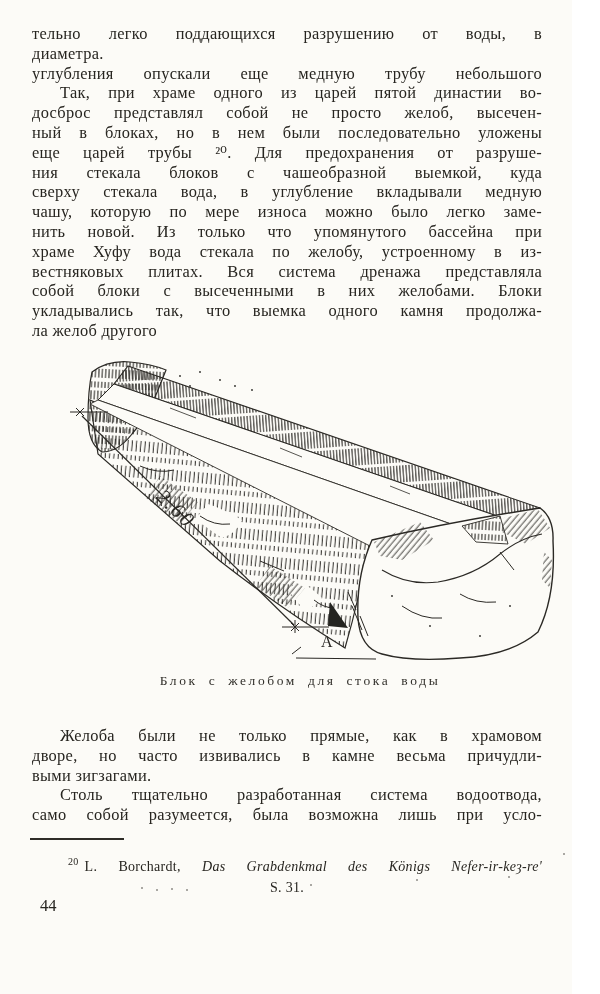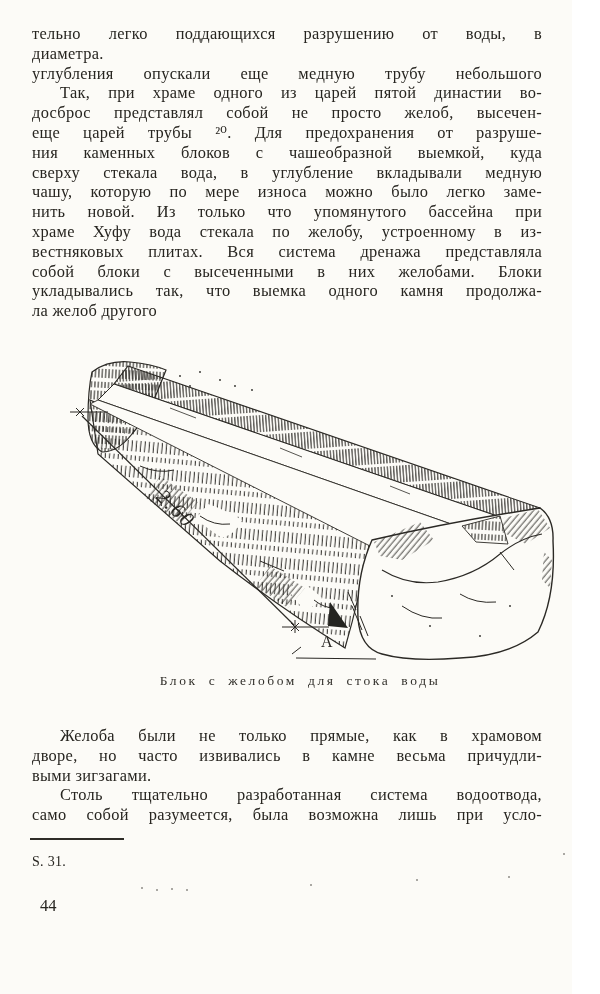--- a/index.html
+++ b/index.html
@@ -33,41 +33,42 @@
     position:absolute; top:838px; left:30px; width:94px;
     border-top:2px solid #2e2c27; height:0;
   }
   .footnote{
     position:absolute; top:851px; left:32px; right:30px;
     font-size:14px; line-height:21.5px; letter-spacing:0.3px;
   }
   .fn1{ text-align:justify; text-align-last:justify; padding-left:36px; }
   .fn1 sup{ font-size:10px; padding-right:6px; }
   .fn1 .it{ font-style:italic; }
-  .fn2{ text-align:left; }
+  .fn2{ text-align:center; }
   .pagenum{
     position:absolute; top:896px; left:40px; font-size:16.5px;
   }
   .speck{ position:absolute; width:2px; height:2px; border-radius:50%;
     background:#55524b; opacity:.65; }
   svg text{ font-family:"Liberation Serif","DejaVu Serif",serif; fill:#2b2925; }
 </style>
 </head>
 <body>
 
 <div class="page">
 
   <div class="bodyblock" id="blk1">
     <div class="tl">тельно легко поддающихся разрушению от воды, в</div>
     <div class="tl last">диаметра.</div>
     <div class="tl">углубления опускали еще медную трубу небольшого</div>
     <div class="tl first">Так, при храме одного из царей пятой династии во-</div>
     <div class="tl">досброс представлял собой не просто желоб, высечен-</div>
+    <div class="tl">ный в блоках, но в нем были последовательно уложены</div>
     <div class="tl">еще царей трубы ²⁰. Для предохранения от разруше-</div>
-    <div class="tl">ния каменных блоков с чашеобразной выемкой, куда</div>
+    <div class="tl">ния стекала блоков с чашеобразной выемкой, куда</div>
     <div class="tl">сверху стекала вода, в углубление вкладывали медную</div>
     <div class="tl">чашу, которую по мере износа можно было легко заме-</div>
     <div class="tl">нить новой. Из только что упомянутого  бассейна при</div>
     <div class="tl">храме Хуфу вода стекала по желобу, устроенному в из-</div>
     <div class="tl">вестняковых плитах. Вся система дренажа представляла</div>
     <div class="tl">собой блоки с высеченными  в  них желобами. Блоки</div>
     <div class="tl">укладывались так, что выемка одного камня продолжа-</div>
     <div class="tl last">ла желоб другого</div>
   </div>
 
@@ -161,20 +162,24 @@
   <div class="bodyblock" id="blk2">
     <div class="tl first">Желоба были не только прямые, как в храмовом</div>
     <div class="tl">дворе, но часто извивались в камне весьма причудли-</div>
     <div class="tl last">выми зигзагами.</div>
     <div class="tl first">Столь тщательно разработанная система водоотвода,</div>
     <div class="tl">само собой разумеется, была возможна лишь при усло-</div>
   </div>
 
   <div class="fnrule"></div>
   <div class="footnote">
+    <div class="fn1">
+      <sup>20</sup><span>L. Borchardt,</span>
+      <span class="it">Das Grabdenkmal des Königs Nefer-ir-keȝ-re'</span>
+    </div>
     <div class="fn2">S. 31.</div>
   </div>
 
   <div class="pagenum">44</div>
 
   <div class="speck" style="top:887px;left:141px"></div>
   <div class="speck" style="top:889px;left:156px"></div>
   <div class="speck" style="top:888px;left:171px"></div>
   <div class="speck" style="top:889px;left:186px"></div>
   <div class="speck" style="top:884px;left:310px"></div>

